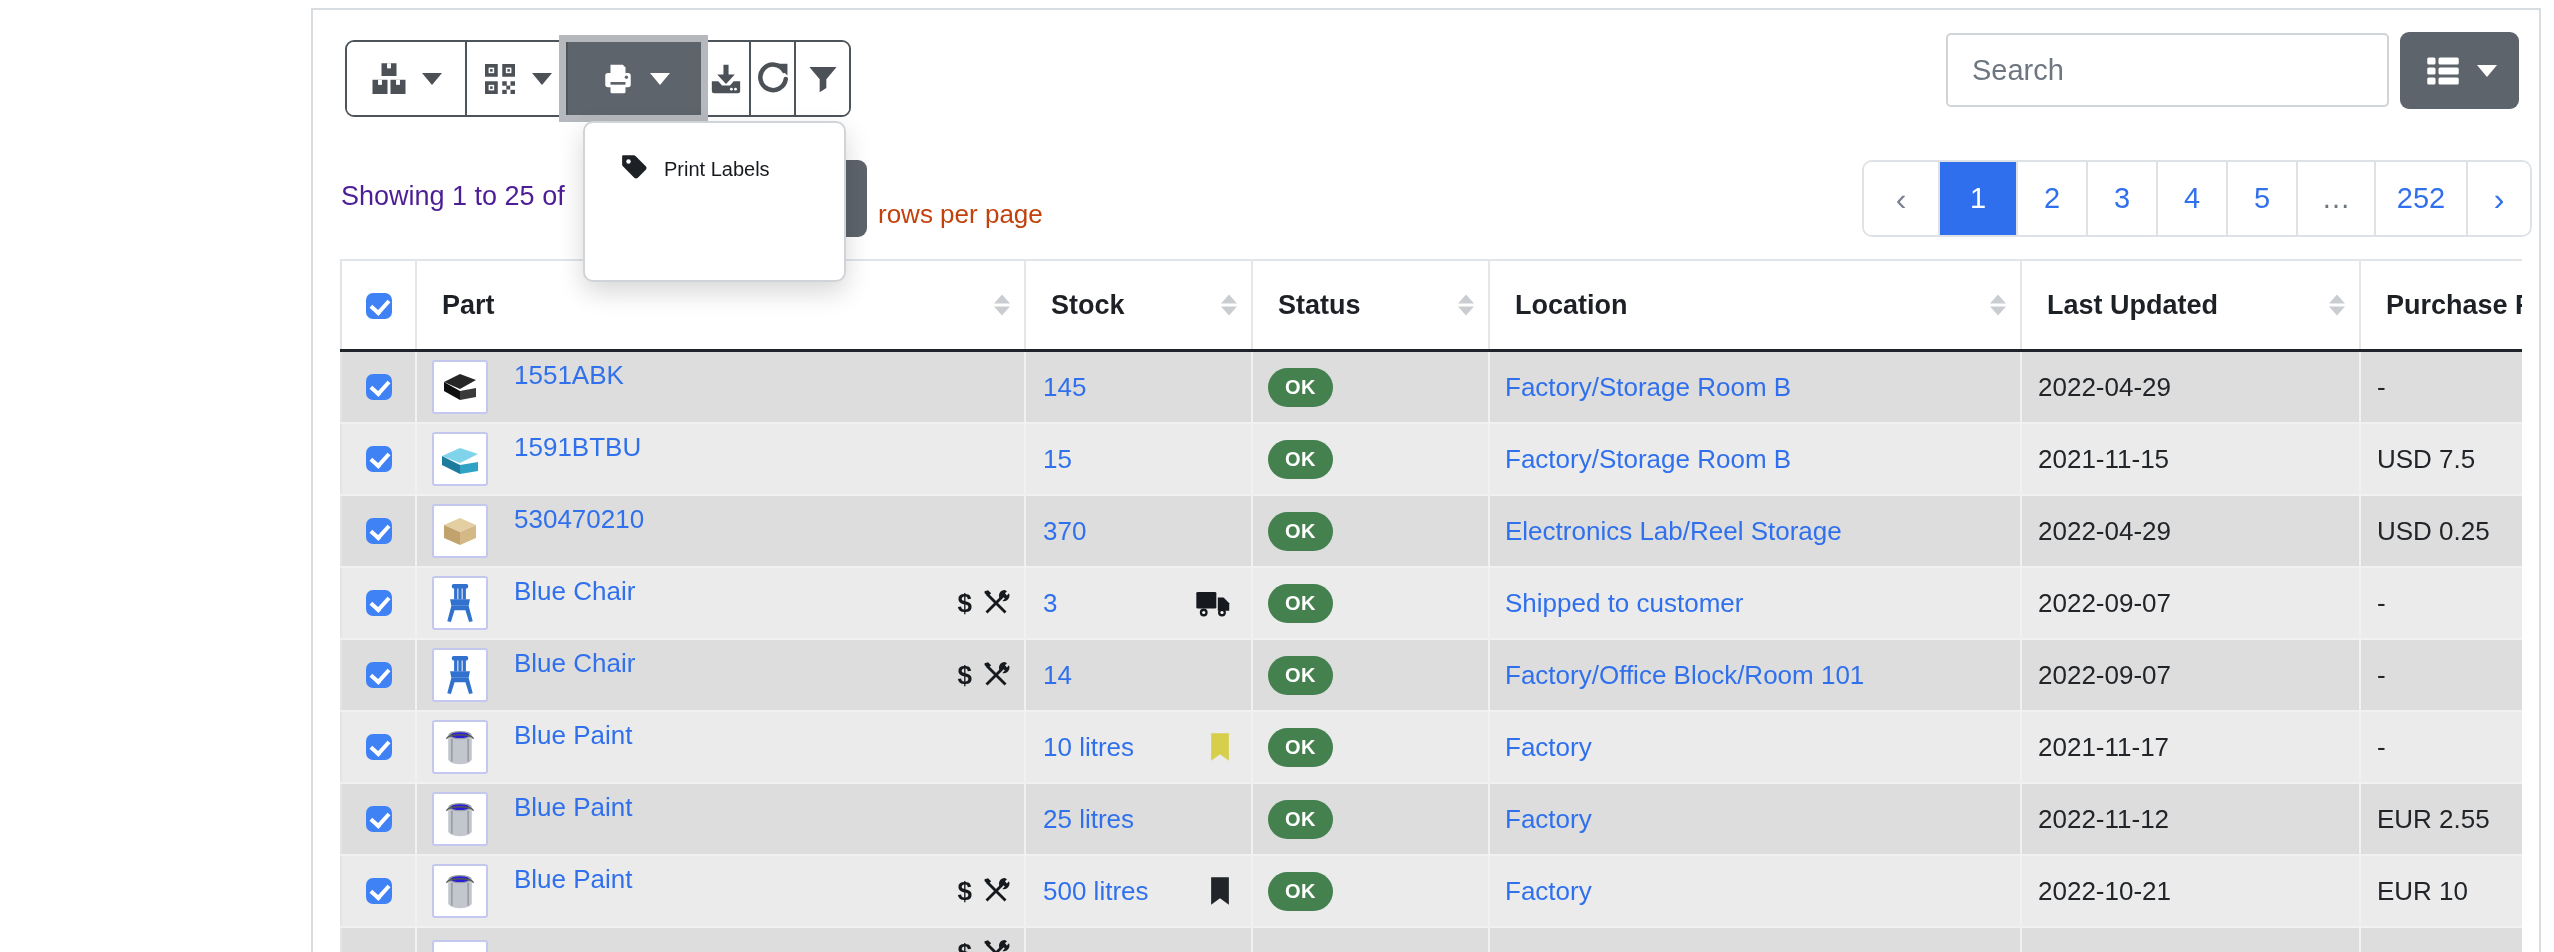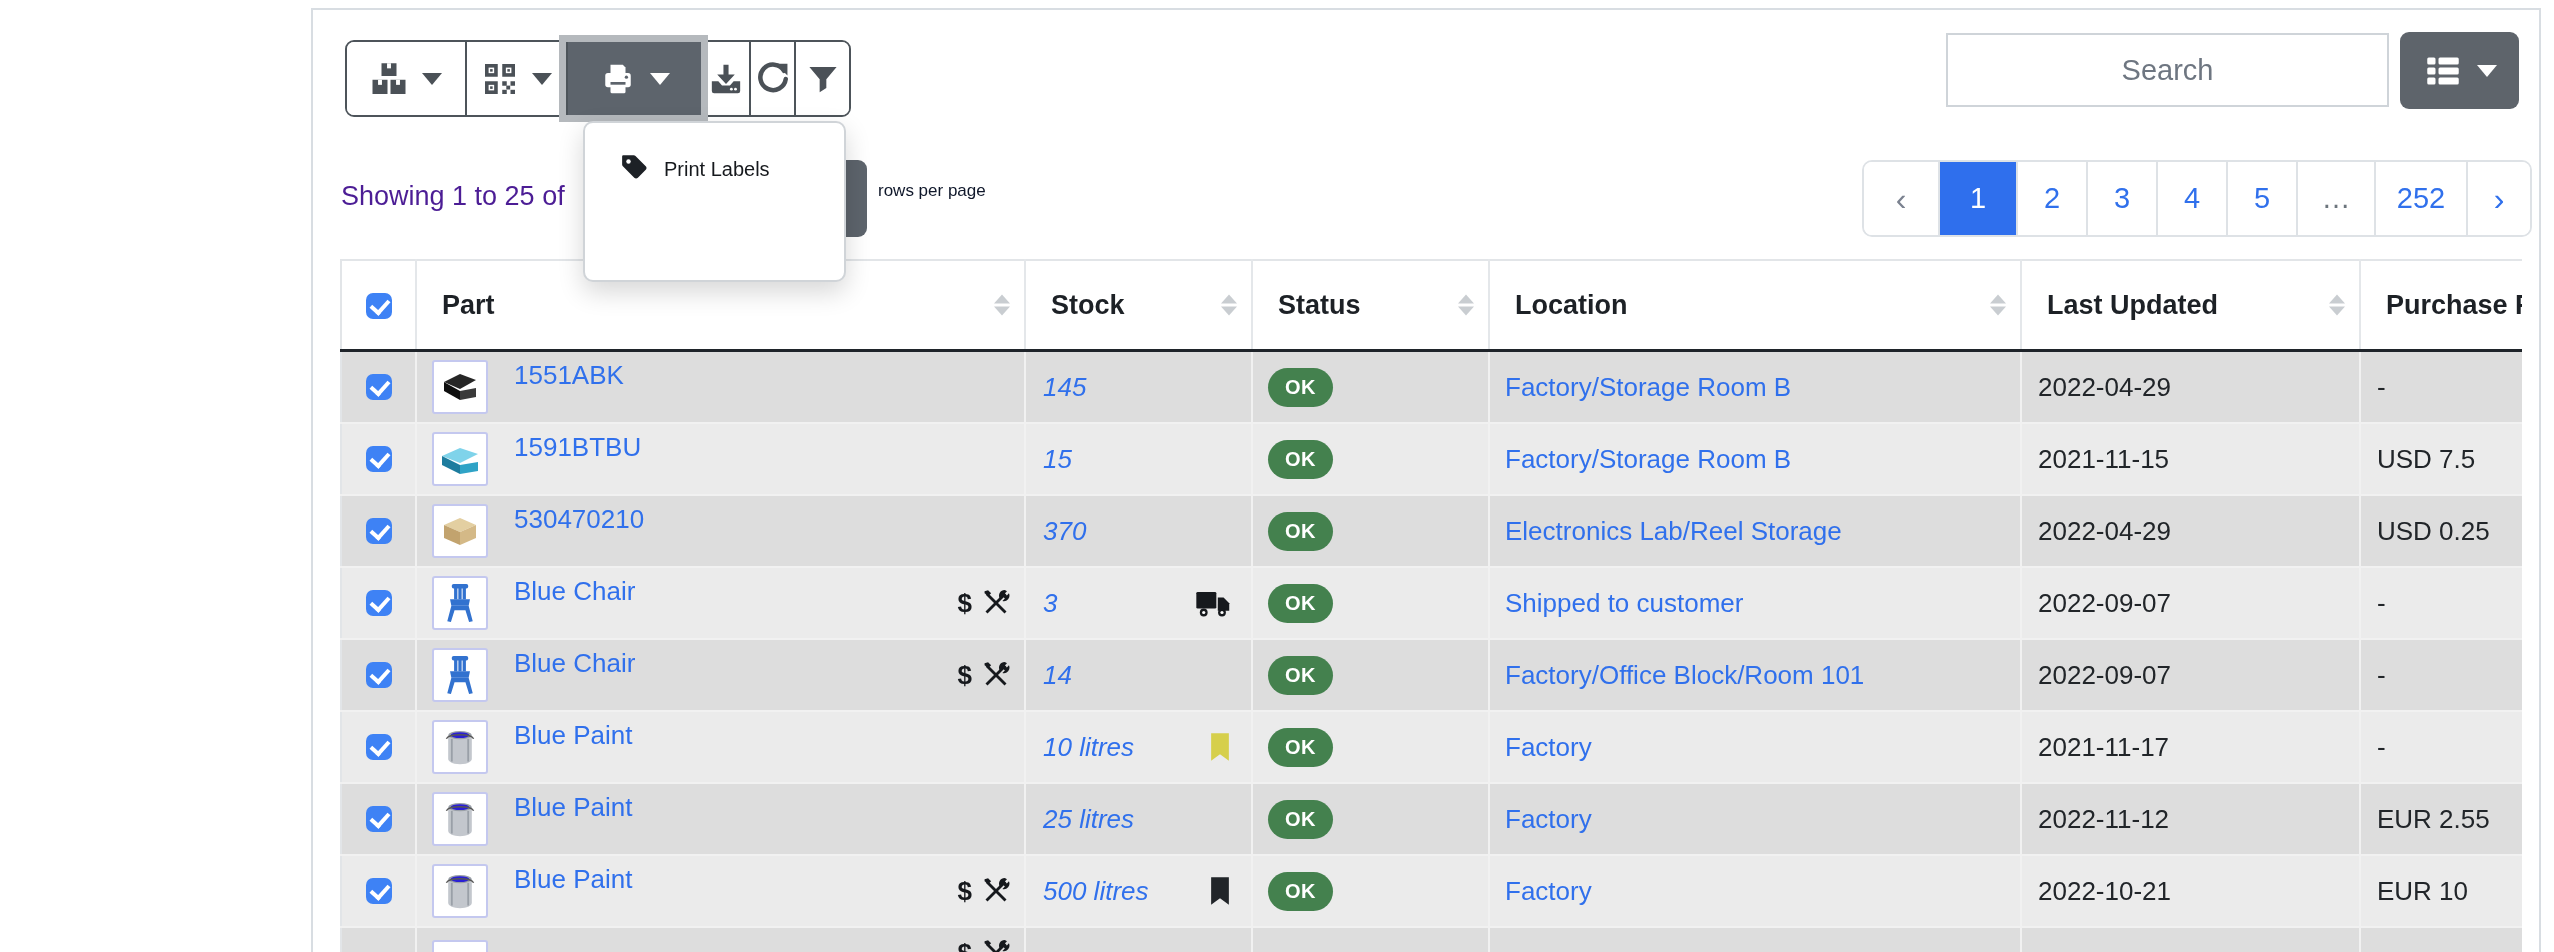--- a/index.html
+++ b/index.html
@@ -21,31 +21,31 @@
   .tb-btn:last-child{border-radius:0 7px 7px 0;}
   .tb-btn svg{display:block;}
   .caret{width:0;height:0;border-left:10px solid transparent;border-right:10px solid transparent;
          border-top:12px solid #4b5157;}
   .tb-btn.active{background:#5d646c;outline:7px solid #b5b9bd;z-index:5;position:relative;}
   .tb-btn.active .caret{border-top-color:#fff;}
   .w1{width:118px;} .w2{width:101px;} .w3{width:135px;} .w4{width:48px;} .w5{width:45px;} .w6{width:55px;}
 
   
   .search{position:absolute;left:1946px;top:33px;width:443px;height:74px;box-sizing:border-box;
-          border:2px solid #cfd4d9;border-radius:0;font-size:29px;padding:0 24px;
-          font-family:inherit;color:#4c1d95;outline:none;text-align:center;}
+          border:2px solid #cfd4d9;border-radius:5px;font-size:29px;padding:0 24px;
+          font-family:inherit;color:#4c1d95;outline:none;}
   .search::placeholder{color:#6e7681;}
   .columns-btn{position:absolute;left:2400px;top:32px;width:119px;height:77px;background:#5e646b;
                border:none;border-radius:9px;display:flex;align-items:center;justify-content:center;
                gap:13px;cursor:pointer;}
   .columns-btn .caret{border-top-color:#fff;}
 
   
   .summary{position:absolute;left:341px;top:181px;font-size:27px;color:#4c1d95;white-space:nowrap;z-index:1;}
-  .rows-per-page{position:absolute;left:878px;top:181px;font-size:17px;color:#0f172a;z-index:1;}
+  .rows-per-page{position:absolute;left:878px;top:199px;font-size:26px;color:#c2410c;z-index:1;}
   .page-size-btn{position:absolute;left:770px;top:160px;width:97px;height:77px;background:#5d646c;
                  border:none;border-radius:9px;z-index:10;cursor:pointer;}
 
   
   .pagination{position:absolute;left:1862px;top:160px;height:77px;display:flex;background:#fff;
               border:2px solid #dee2e6;border-radius:10px;overflow:hidden;box-sizing:border-box;}
   .pg-item{display:flex;align-items:center;justify-content:center;font-size:29px;color:#3070ec;
            border-left:2px solid #dee2e6;cursor:pointer;background:#fff;box-sizing:border-box;}
   .pg-item:first-child{border-left:none;}
   .pg-item.active{background:#2f6fed;color:#fff;}
@@ -72,21 +72,21 @@
   .sort i{width:0;height:0;border-left:8px solid transparent;border-right:8px solid transparent;display:block;}
   .sort .up{border-bottom:9px solid #c9cdd1;}
   .sort .dn{border-top:9px solid #c9cdd1;}
   td{height:70px;border-top:2px solid #f1f1f1;border-left:2px solid #f1f1f1;padding:0;vertical-align:middle;}
   td:first-child{border-left:none;text-align:center;}
   tr.data-row:nth-child(odd) td{background:#dddddd;}
   tr.data-row:nth-child(even) td{background:#ebebeb;}
   .lnk{color:#3070ec;text-decoration:none;cursor:pointer;font-size:26px;}
   .cell-flex{display:flex;width:100%;box-sizing:border-box;}
   .c-part .cell-flex{padding:0 14px 0 15px;gap:26px;}
-  .c-stock .cell-flex{padding:0 20px 0 17px;font-style:italic;}
+  .c-stock .cell-flex{padding:0 20px 0 17px;}
   .picons,.sicons{margin-left:auto;display:flex;align-items:center;gap:10px;}
   .dollar{font-size:26px;font-weight:700;color:#16191d;cursor:pointer;}
   .ricon{display:flex;align-items:center;}
   .thumb{width:56px;height:54px;background:#fff;border:2px solid #c4c8ef;border-radius:3px;
          box-sizing:border-box;display:flex;align-items:center;justify-content:center;flex:0 0 auto;}
   .badge{display:inline-block;background:#44814e;color:#fff;font-size:20px;font-weight:700;
          letter-spacing:.5px;padding:8px 17px;border-radius:20px;margin-left:15px;}
   .c-loc a{margin-left:15px;}
   .c-date,.c-price{font-size:26px;color:#212529;padding-left:16px;}
   tr.row-partial .cell-flex{align-items:flex-start;padding-top:5px;}

